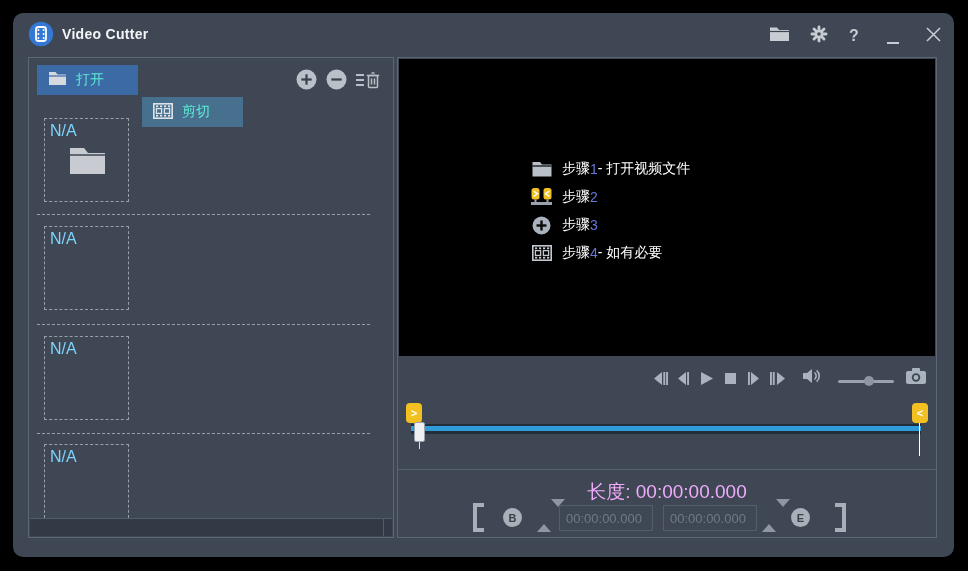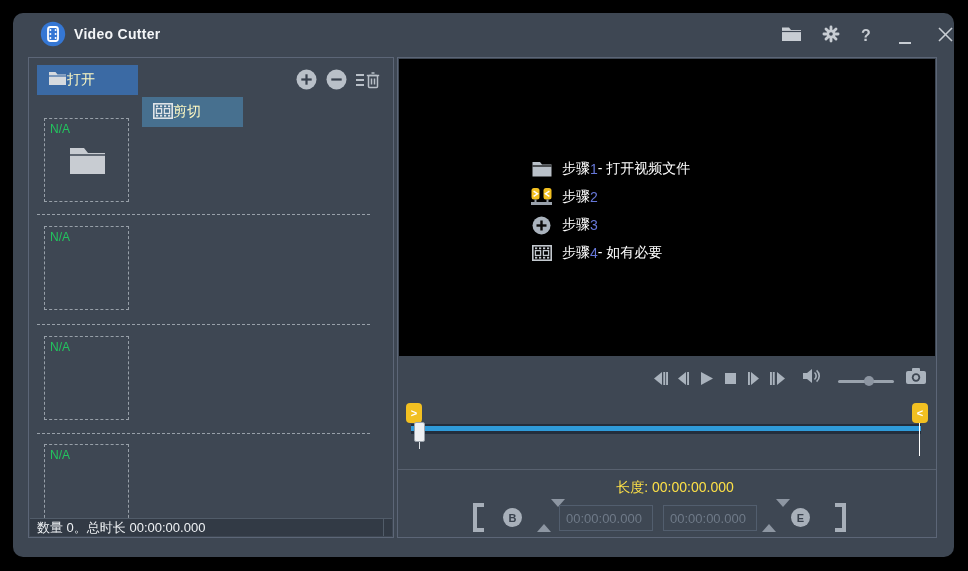--- a/index.html
+++ b/index.html
@@ -2,50 +2,50 @@
 <html><head>
 <meta charset="utf-8">
 <style>
   * { margin:0; padding:0; box-sizing:border-box; }
   html,body { width:968px; height:571px; background:#000; overflow:hidden;
               font-family:"Liberation Sans", sans-serif; }
   .window { position:absolute; left:13px; top:13px; width:941px; height:544px;
             background:#3e4753; border-radius:10px; }
 
   
-  .titlebar { position:absolute; left:16px; top:0; right:0; height:44px;text-decoration:underline; }
+  .titlebar { position:absolute; left:4px; top:0; right:0; height:44px;text-decoration:underline; }
   .app-icon { position:absolute; left:11px; top:8px; width:26px; height:26px; }
   .app-title { position:absolute; left:45px; top:13px; font-size:14px; font-weight:bold;
                color:#f3f5f7; letter-spacing:.3px; }
   .tb-btn { position:absolute; top:11px; width:26px; height:24px; display:flex;
             align-items:center; justify-content:center; cursor:default; }
   .tb-folder { left:749px; } .tb-gear { left:789px; } .tb-help { left:824px; }
   .tb-min { left:863px; } .tb-close { left:903px; }
   .help-glyph { color:#c8cdd3; font-size:16px; font-weight:bold; }
   .min-bar { width:12px; height:2px; background:#c8cdd3; margin-top:14px; }
 
   
   .left-panel { position:absolute; left:15px; top:44px; width:366px; height:481px;
                 border:1px solid #5c6677; }
   .right-panel { position:absolute; left:384px; top:44px; width:540px; height:481px;
                  border:1px solid #5c6677; }
 
   
   .tool-btn { position:absolute; top:7px; width:101px; height:30px; display:flex;
-              align-items:center; padding-left:11px; color:#fef9c3; font-size:14px; }
+              align-items:center; gap:9px; padding-left:11px; color:#5eead4; font-size:14px; }
   .btn-open { left:8px;  background:#3b6aa4; }
   .btn-cut  { left:113px; background:#47708f;margin-top:32px; }
   .round-tool { position:absolute; top:11px; width:21px; height:21px; }
   .tool-plus { left:267px; } .tool-minus { left:297px; }
   .tool-clear { position:absolute; left:327px; top:12px; width:24px; height:20px; }
 
   
   .list-area { position:absolute; left:1px; top:41px; width:362px; height:421px; overflow:hidden; }
   .thumb-box { position:absolute; left:14px; width:85px; height:84px;
-               border:1px dashed #98a0a9; color:#22c55e; font-size:12px; padding:3px 5px; }
+               border:1px dashed #98a0a9; color:#7dd3fc; font-size:16px; padding:3px 5px; }
   .thumb-box .folder-big { position:absolute; left:24px; top:27px; }
   .list-sep { position:absolute; left:7px; width:333px; border-top:1px dashed #98a0a9; }
 
   .status-bar { position:absolute; left:1px; right:1px; bottom:1px; height:18px;
                 background:#323a45; border-top:1px solid #515c69; color:#eef1f4;
                 font-size:13px; line-height:17px; padding-left:7px; }
   .status-div { position:absolute; right:8px; top:0; bottom:0; width:1px; background:#515c69; }
 
   
   .video { position:absolute; left:1px; top:1px; width:536px; height:297px; background:#000; }
@@ -76,22 +76,22 @@
   .track { position:absolute; left:13px; top:28px; width:510px; height:10px; background:#232e3c; }
   .track-fill { position:absolute; left:0; top:2px; width:100%; height:5px; background:#2f9bd9; }
   .playhead { position:absolute; left:16px; top:26px; width:11px; height:20px;
               background:#eef0f2; border:1px solid #9aa2ab; border-radius:2px; }
   .playhead-line { position:absolute; left:21px; top:46px; width:1px; height:7px; background:#dfe3e7; }
 
   .hsep { position:absolute; left:0; top:411px; width:100%; height:1px; background:#58616f; }
 
   
   .bottom { position:absolute; left:0; top:412px; width:100%; height:69px; }
-  .length-row { position:absolute; left:8px; top:9px; width:100%; text-align:center;
-                font-size:14px; color:#fde047; }
+  .length-row { position:absolute; left:0; top:9px; width:100%; text-align:center;
+                font-size:19px; color:#f0abfc; }
   .controls-row { position:absolute; left:0; top:33px; width:100%; height:30px; }
   .bracket { position:absolute; top:0; width:11px; height:29px; border:4px solid #a7afb9; }
   .bracket-l { left:75px;  border-right:none; }
   .bracket-r { left:437px; border-left:none; }
   .circle-btn { position:absolute; top:5px; width:19px; height:19px; border-radius:50%;
                 background:#a8b0ba; color:#39424e; font-weight:bold; font-size:11px;
                 display:flex; align-items:center; justify-content:center; }
   .btn-begin { left:105px; } .btn-end { left:393px; }
   .spinner { position:absolute; top:4px; width:15px; height:22px; }
   .spin1 { left:139px; } .spin2 { left:364px; }
@@ -251,21 +251,20 @@
       <div class="thumb-box" style="top:237px">
         <span>N/A</span>
       </div>
       <div class="list-sep" style="top:334px"></div>
       <div class="thumb-box" style="top:345px">
         <span>N/A</span>
       </div>
     </div>
 
     <div class="status-bar">
-      <span>数量 0。总时长 00:00:00.000</span>
       <span class="status-div"></span>
     </div>
   </div>
 
   <div class="right-panel">
 
     <div class="video">
       <div class="steps">
 
         <div class="step-row">

